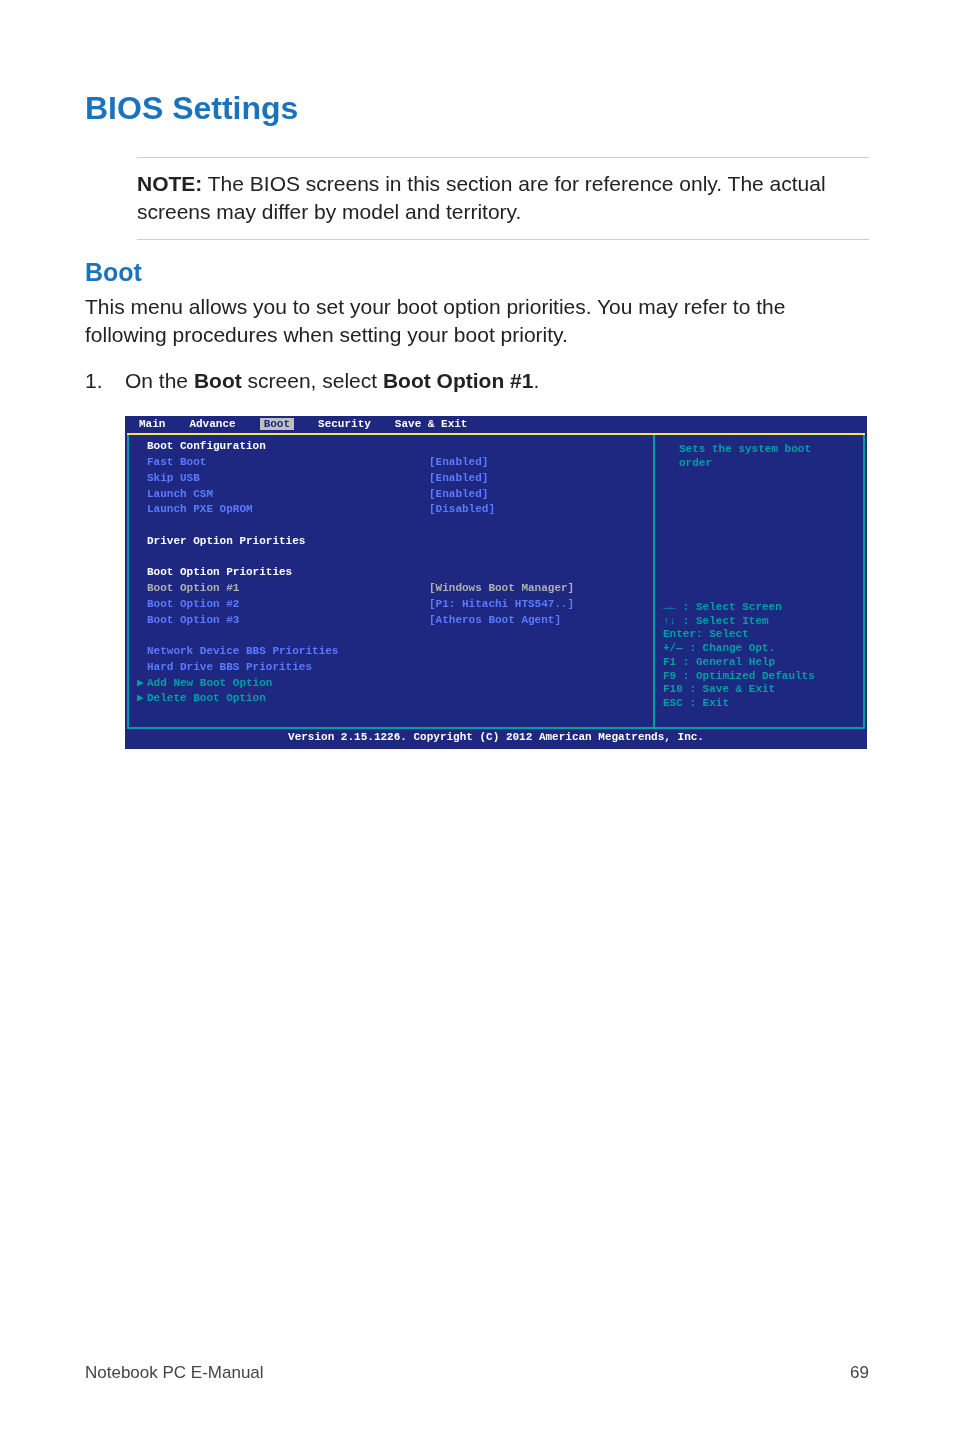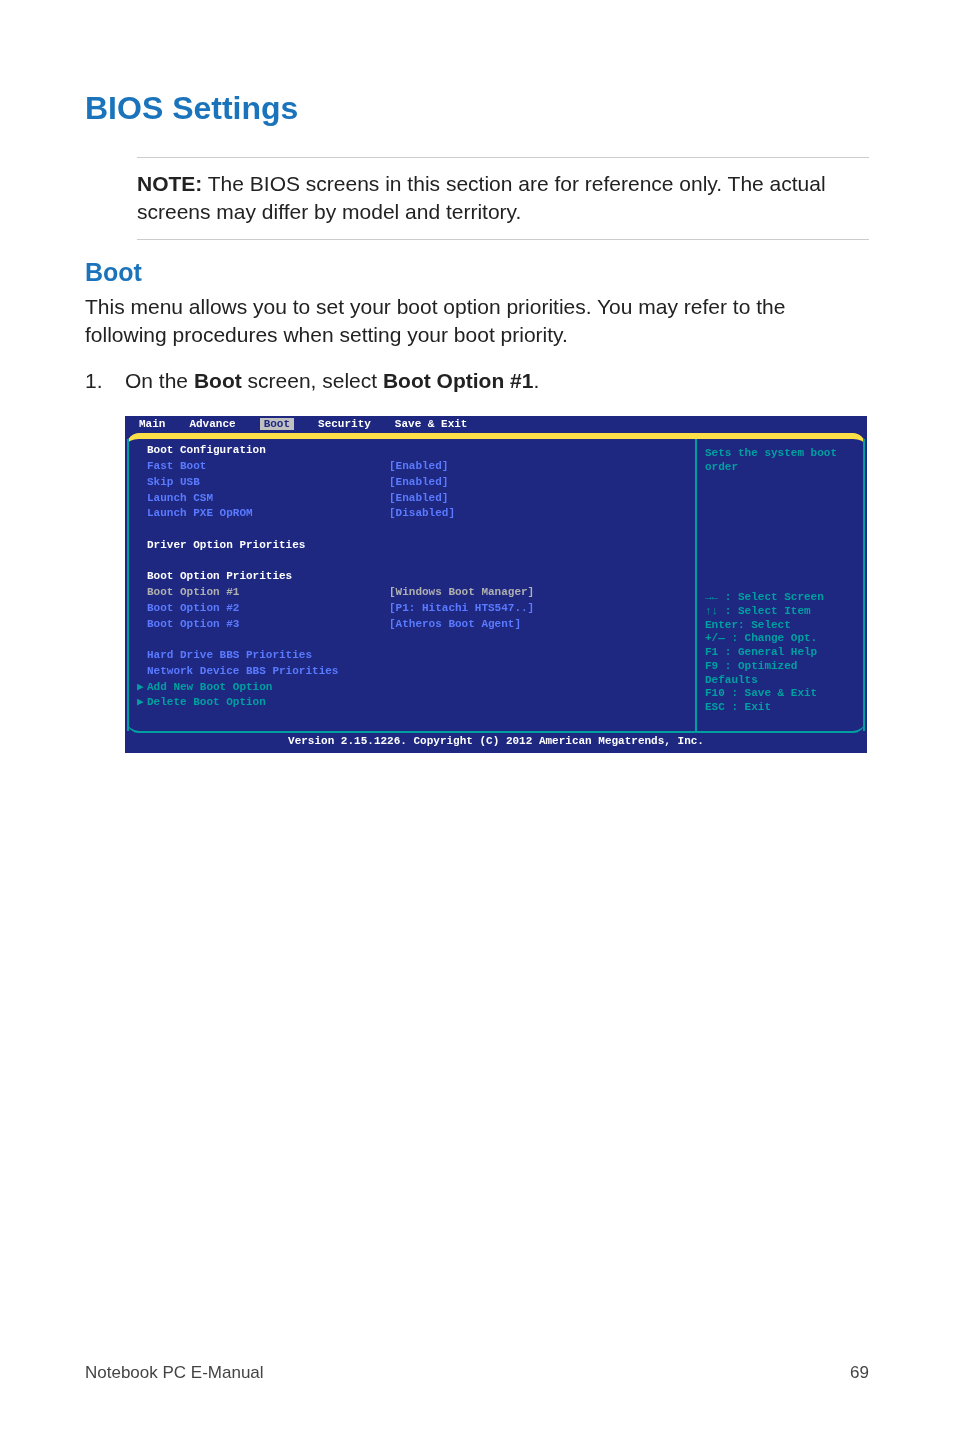--- a/index.html
+++ b/index.html
@@ -70,40 +70,39 @@
       padding: 0 12px 2px 12px;
     }
     .bios-tabs span { margin-right: 24px; }
     .bios-tabs .active {
       background: #c0c0c0;
       color: #1e2880;
       padding: 0 4px;
     }
     .bios-inner {
       display: flex;
-      border-top: 6px solid #fde047;
+      border-top: 2px solid #fde047;
       border-bottom: 2px solid #00a0a0;
-      border-radius: 12px;
     }
     .bios-left {
       flex: 1;
       border-left: 2px solid #00a0a0;
       border-right: 2px solid #00a0a0;
       padding: 4px 0;
     }
     .bios-right {
-      width: 168px;
+      width: 210px;
       border-right: 2px solid #00a0a0;
-      padding: 4px 8px;
+      padding: 4px 24px;
       position: relative;
       color: #00a0a0;
     }
     .bios-row { display: flex; padding: 1px 0; }
     .bios-col1 { width: 260px; padding-left: 18px; }
-    .bios-col2 { flex: 1; }
+    .bios-col2 { flex: 1; margin-left: 40px; }
     .white { color: #ffffff; }
     .teal { color: #00a0a0; }
     .blue { color: #5a7aff; }
     .grey { color: #b0b0b0; }
     .bios-row.heading .bios-col1 { color: #ffffff; }
     .bios-row.arrow { padding-left: 8px; }
     .tri { color: #00a0a0; margin-right: 2px; display: inline-block; width: 8px; }
     .bios-footer {
       text-align: center;
       color: #ffffff;
@@ -188,24 +187,24 @@
         <div class="bios-col1 blue">Boot Option #2</div>
         <div class="bios-col2 blue">[P1: Hitachi HTS547..]</div>
       </div>
       <div class="bios-row">
         <div class="bios-col1 blue">Boot Option #3</div>
         <div class="bios-col2 blue">[Atheros Boot Agent]</div>
       </div>
 
       <div class="bios-row">&nbsp;</div>
       <div class="bios-row">
+          <div class="bios-col1 blue" style="width:auto">Network Device BBS Priorities</div>
+        </div>
+      <div class="bios-row">
           <div class="bios-col1 blue" style="width:auto">Hard Drive BBS Priorities</div>
-        </div>
-      <div class="bios-row">
-          <div class="bios-col1 blue" style="width:auto">Network Device BBS Priorities</div>
         </div>
 
       <div class="bios-row arrow">
           <span class="tri">▶</span>
           <span class="teal">Add New Boot Option</span>
         </div>
       <div class="bios-row arrow">
           <span class="tri">▶</span>
           <span class="teal">Delete Boot Option</span>
         </div>

